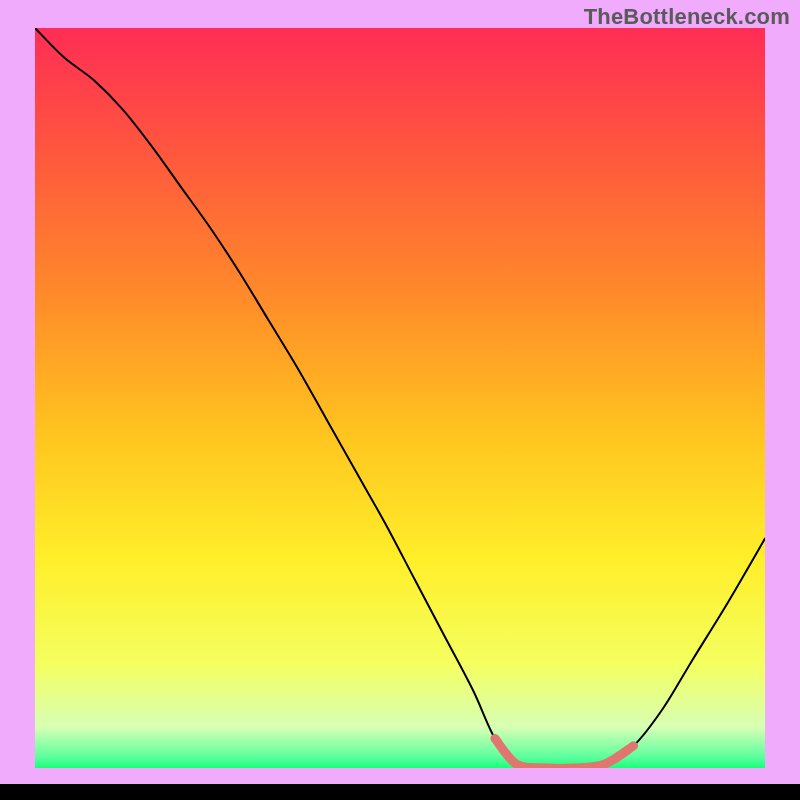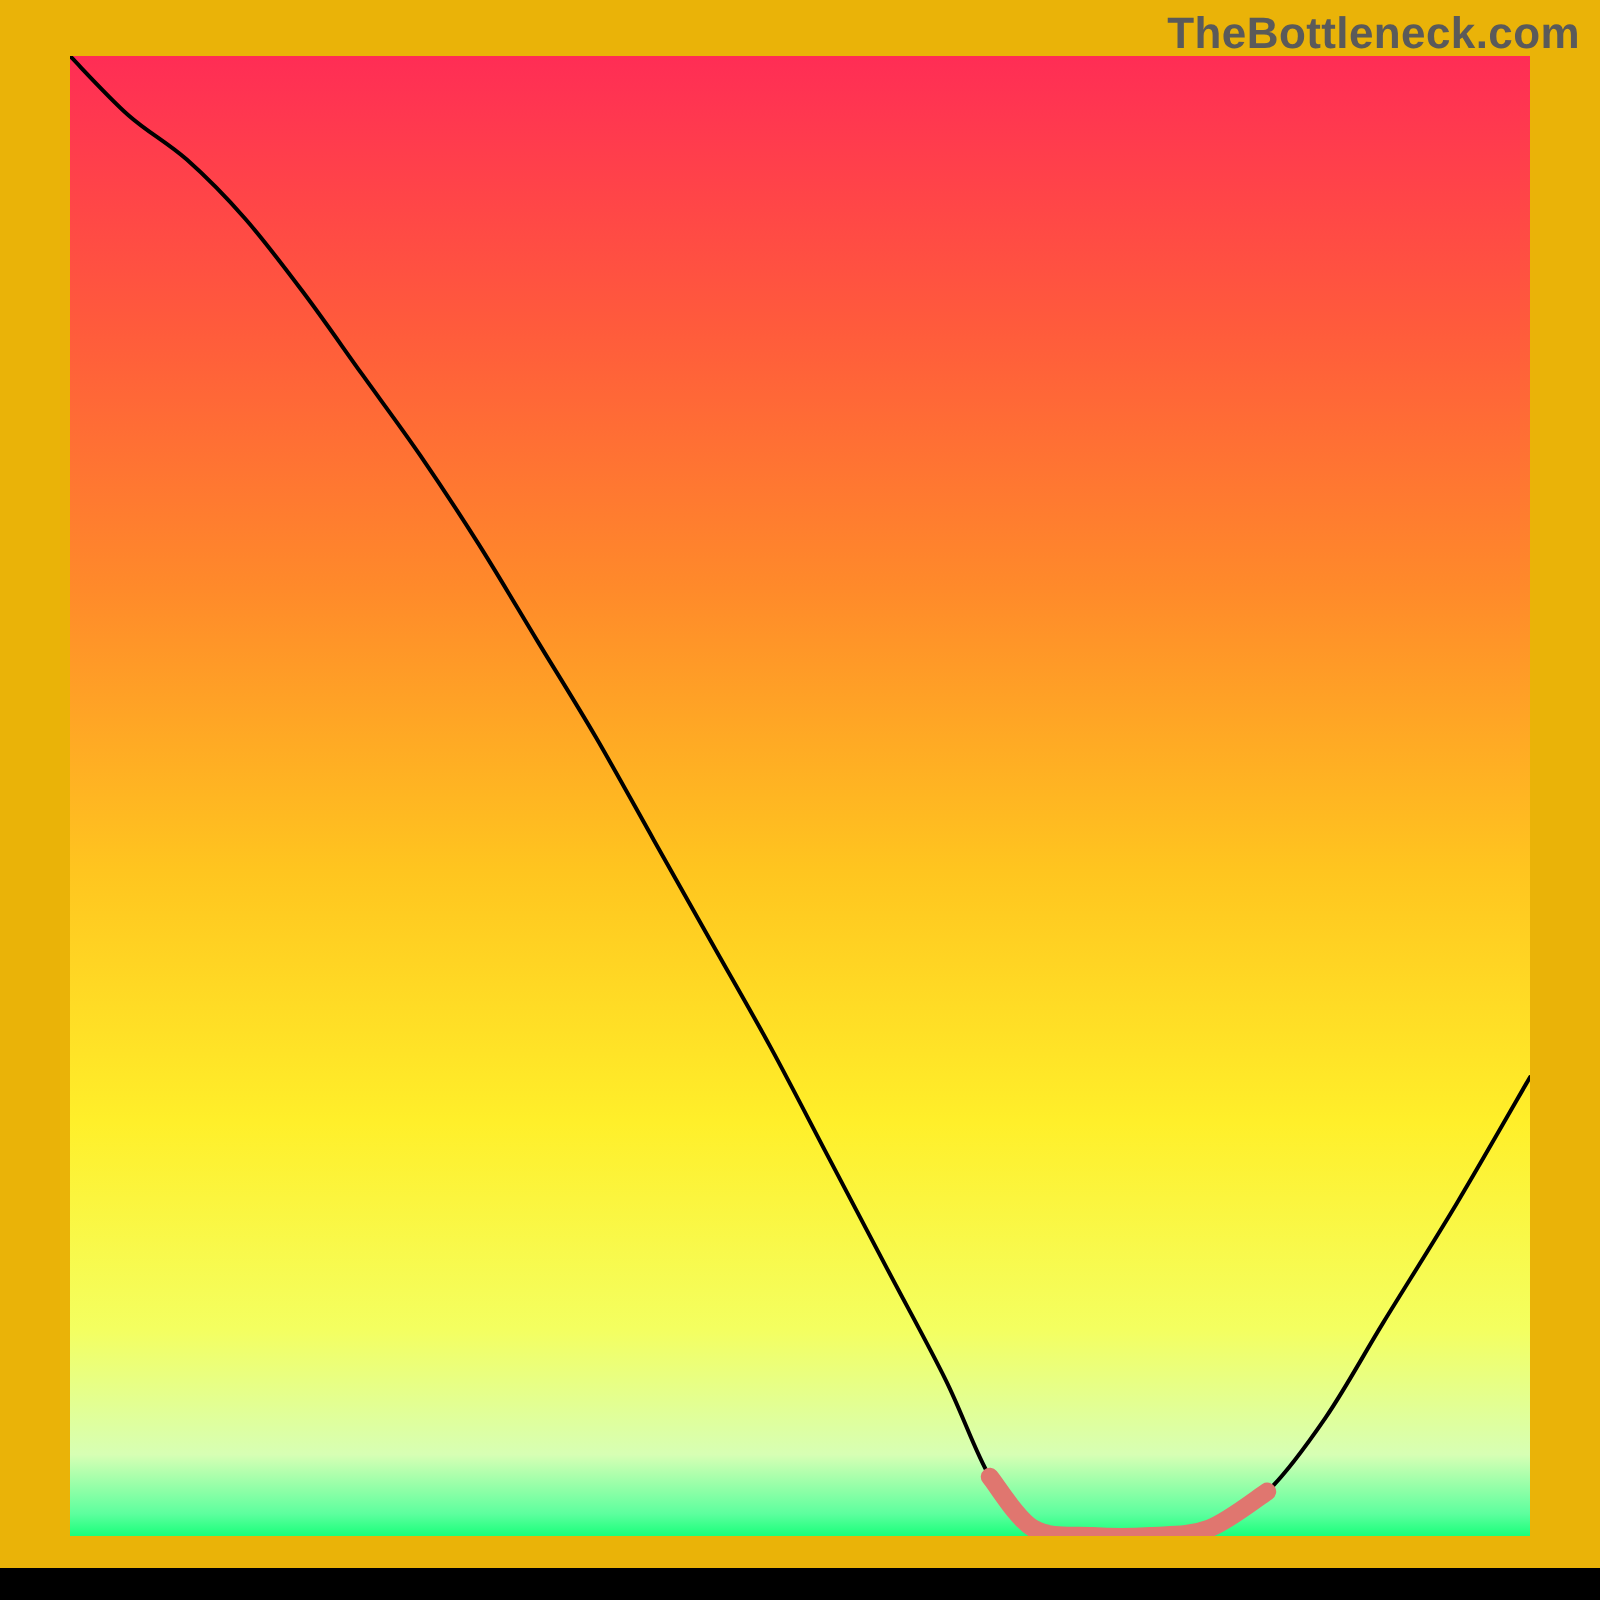--- a/index.html
+++ b/index.html
@@ -8,21 +8,21 @@
     width: 800px;
     height: 800px;
     background: #000;
     overflow: hidden;
     font-family: Arial, Helvetica, sans-serif;
   }
   .chart-wrap {
     position: relative;
     width: 800px;
     height: 784px;
-    background: #eab308;
+    background: #f0abfc;
   }
   .watermark {
     position: absolute;
     top: 4px;
     right: 10px;
     color: #5a5a5a;
     font-size: 22px;
     font-weight: 600;
     z-index: 5;
     letter-spacing: 0.2px;

